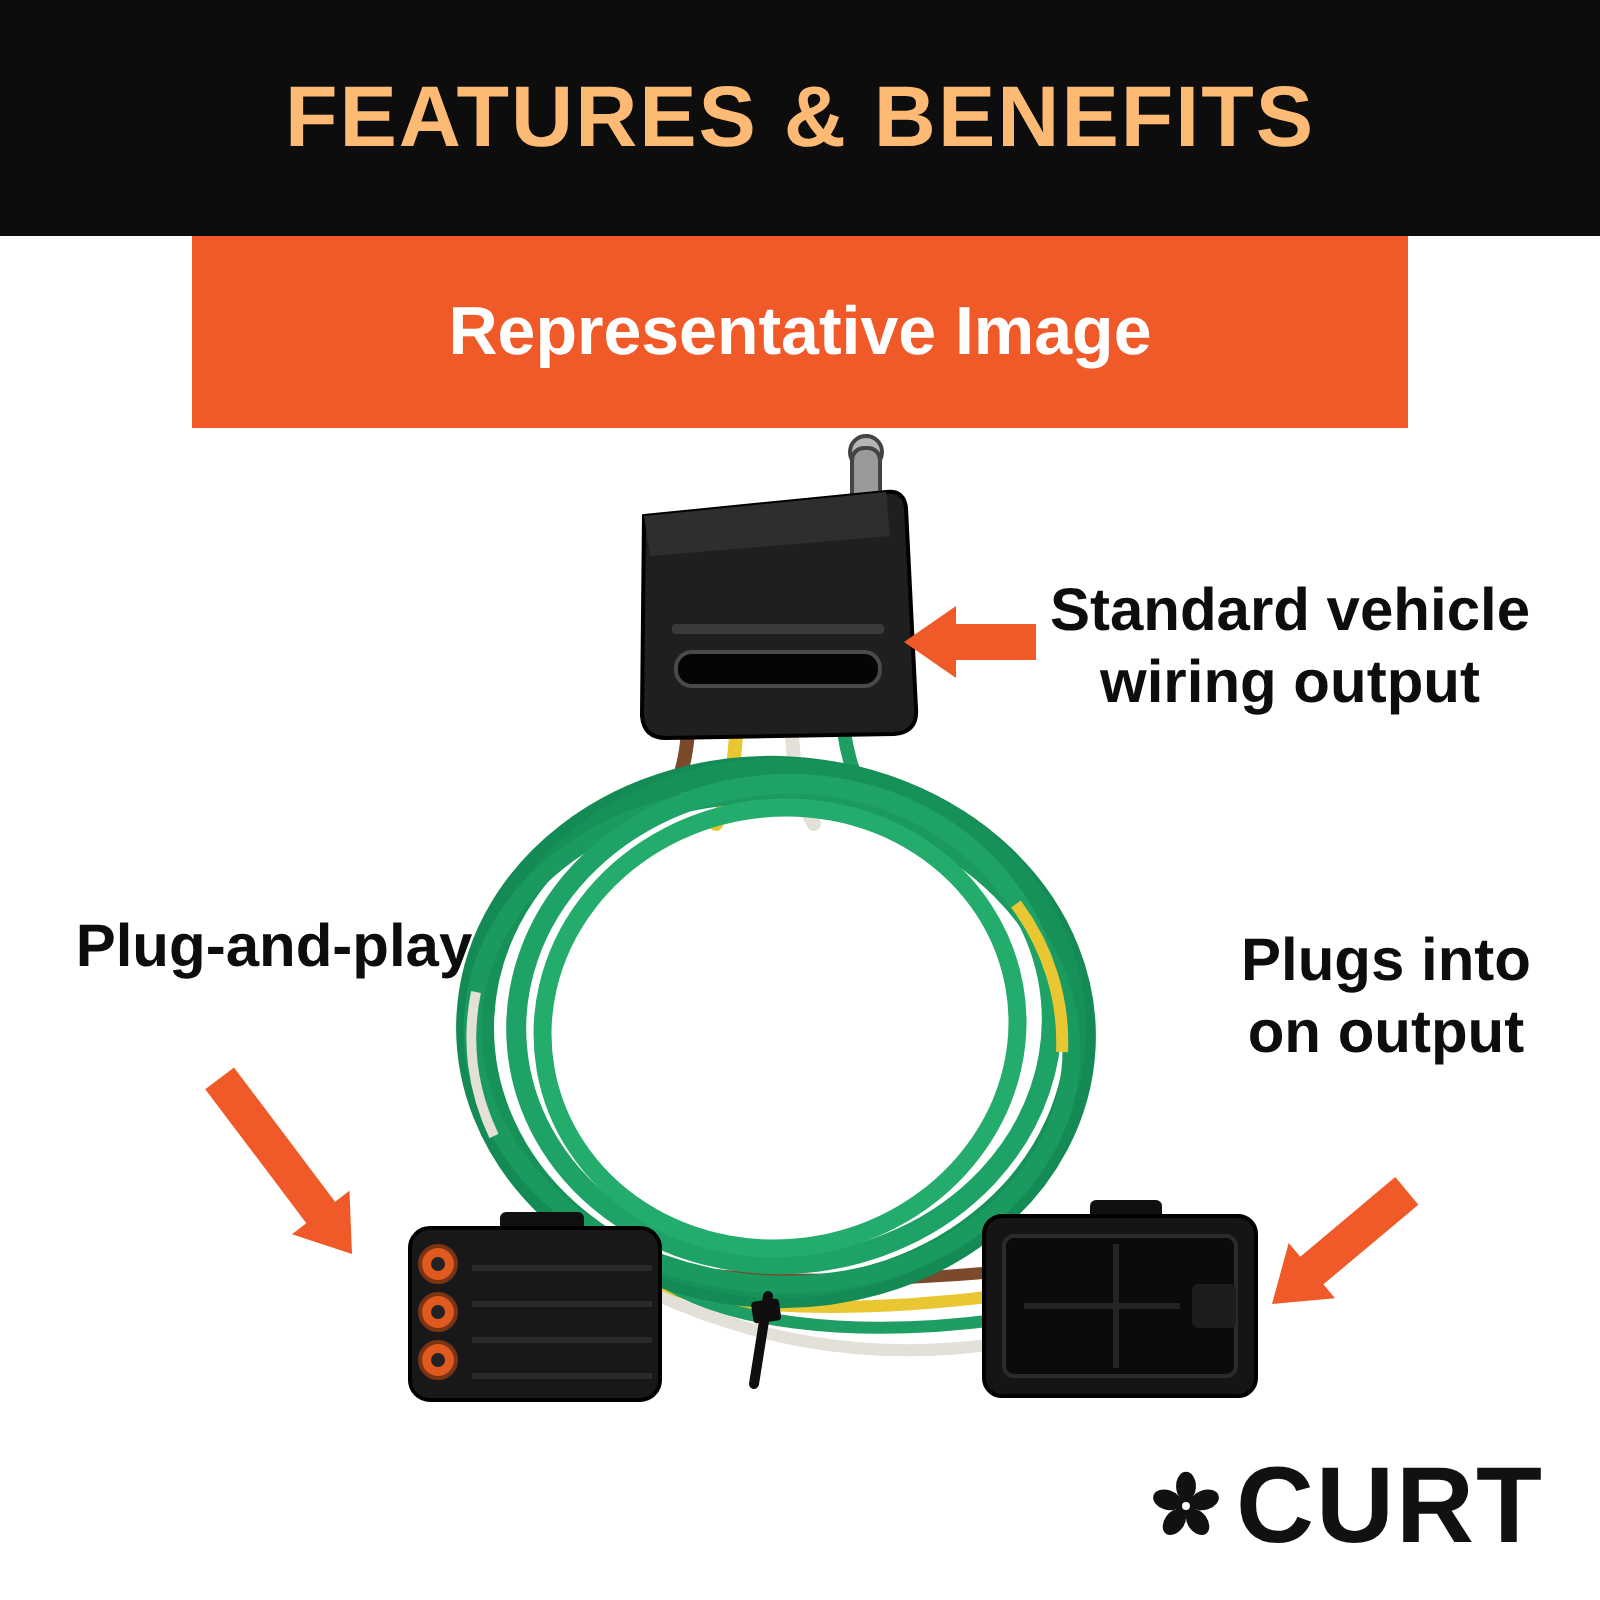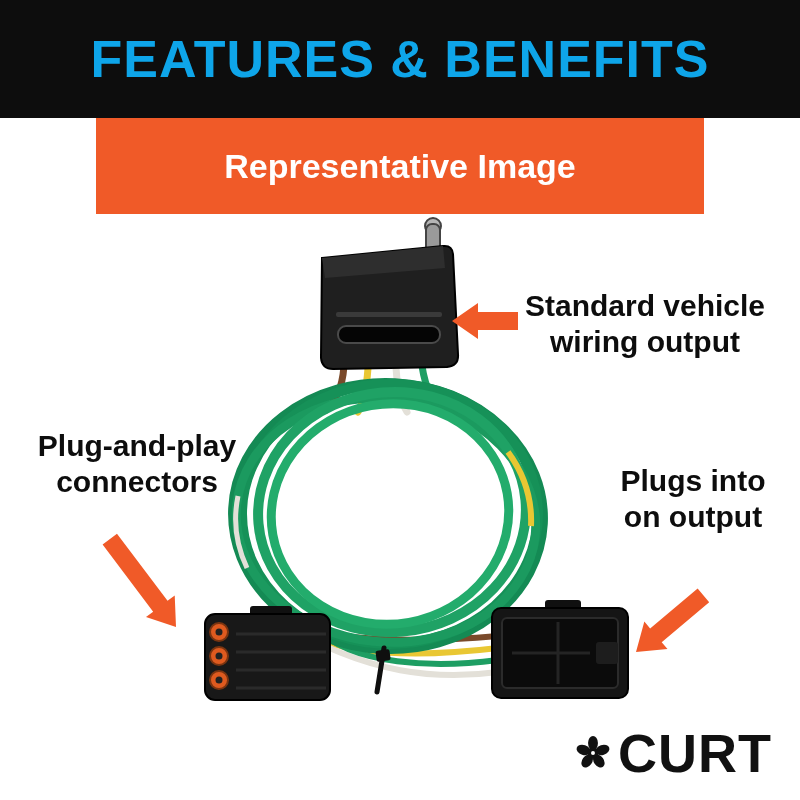--- a/index.html
+++ b/index.html
@@ -4,35 +4,35 @@
 <style>
   * { margin:0; padding:0; box-sizing:border-box; }
   html,body { width:800px; height:800px; background:#fff; font-family:"Liberation Sans", sans-serif; }
   .stage { position:relative; width:800px; height:800px; background:#fff; overflow:hidden; }
 
   .header {
     position:absolute; left:0; top:0; width:800px; height:118px;
     background:#0d0d0d; display:flex; align-items:center; justify-content:center;
   }
   .header h1 {
-    color:#0ea5e9; font-size:52px; font-weight:bold; letter-spacing:1px; white-space:nowrap;
+    color:#fdba74; font-size:43px; font-weight:bold; letter-spacing:1px; white-space:nowrap;
   }
   .orange-banner {
     position:absolute; left:96px; top:118px; width:608px; height:96px;
     background:#F05A28; display:flex; align-items:center; justify-content:center;
   }
   .orange-banner h2 { color:#fff; font-size:34px; font-weight:bold; }
 
   .illustration { position:absolute; left:0; top:196px; width:800px; height:604px; }
 
   .ann { position:absolute; text-align:center; color:#0d0d0d; font-weight:bold;
          font-size:30px; line-height:36px; }
   .ann span { display:block; }
   .ann-output  { left:505px; top:288px; width:280px; }
-  .ann-plug    { left:22px;  top:428px; width:230px; }
+  .ann-plug    { left:22px;  top:456px; width:230px; }
   .ann-sockets { left:578px; top:463px; width:230px;text-align:center; }
 
   .logo { position:absolute; right:28px; bottom:16px; display:flex; align-items:center; gap:7px; }
   .logo .brand { font-size:54px; font-weight:bold; color:#111; letter-spacing:1px; }
 </style>
 </head>
 <body>
 
 <div class="stage">
 
@@ -117,21 +117,20 @@
     </g>
   </svg>
 
   <div class="ann ann-output">
     <span>Standard vehicle</span>
     <span>wiring output</span>
   </div>
 
   <div class="ann ann-plug">
     <span>Plug-and-play</span>
-    <span>connectors</span>
   </div>
 
   <div class="ann ann-sockets">
     <span>Plugs into</span>
     <span>on output</span>
   </div>
 
   <div class="logo">
     <svg width="36" height="36" viewBox="0 0 40 40">
       <g fill="#111">

